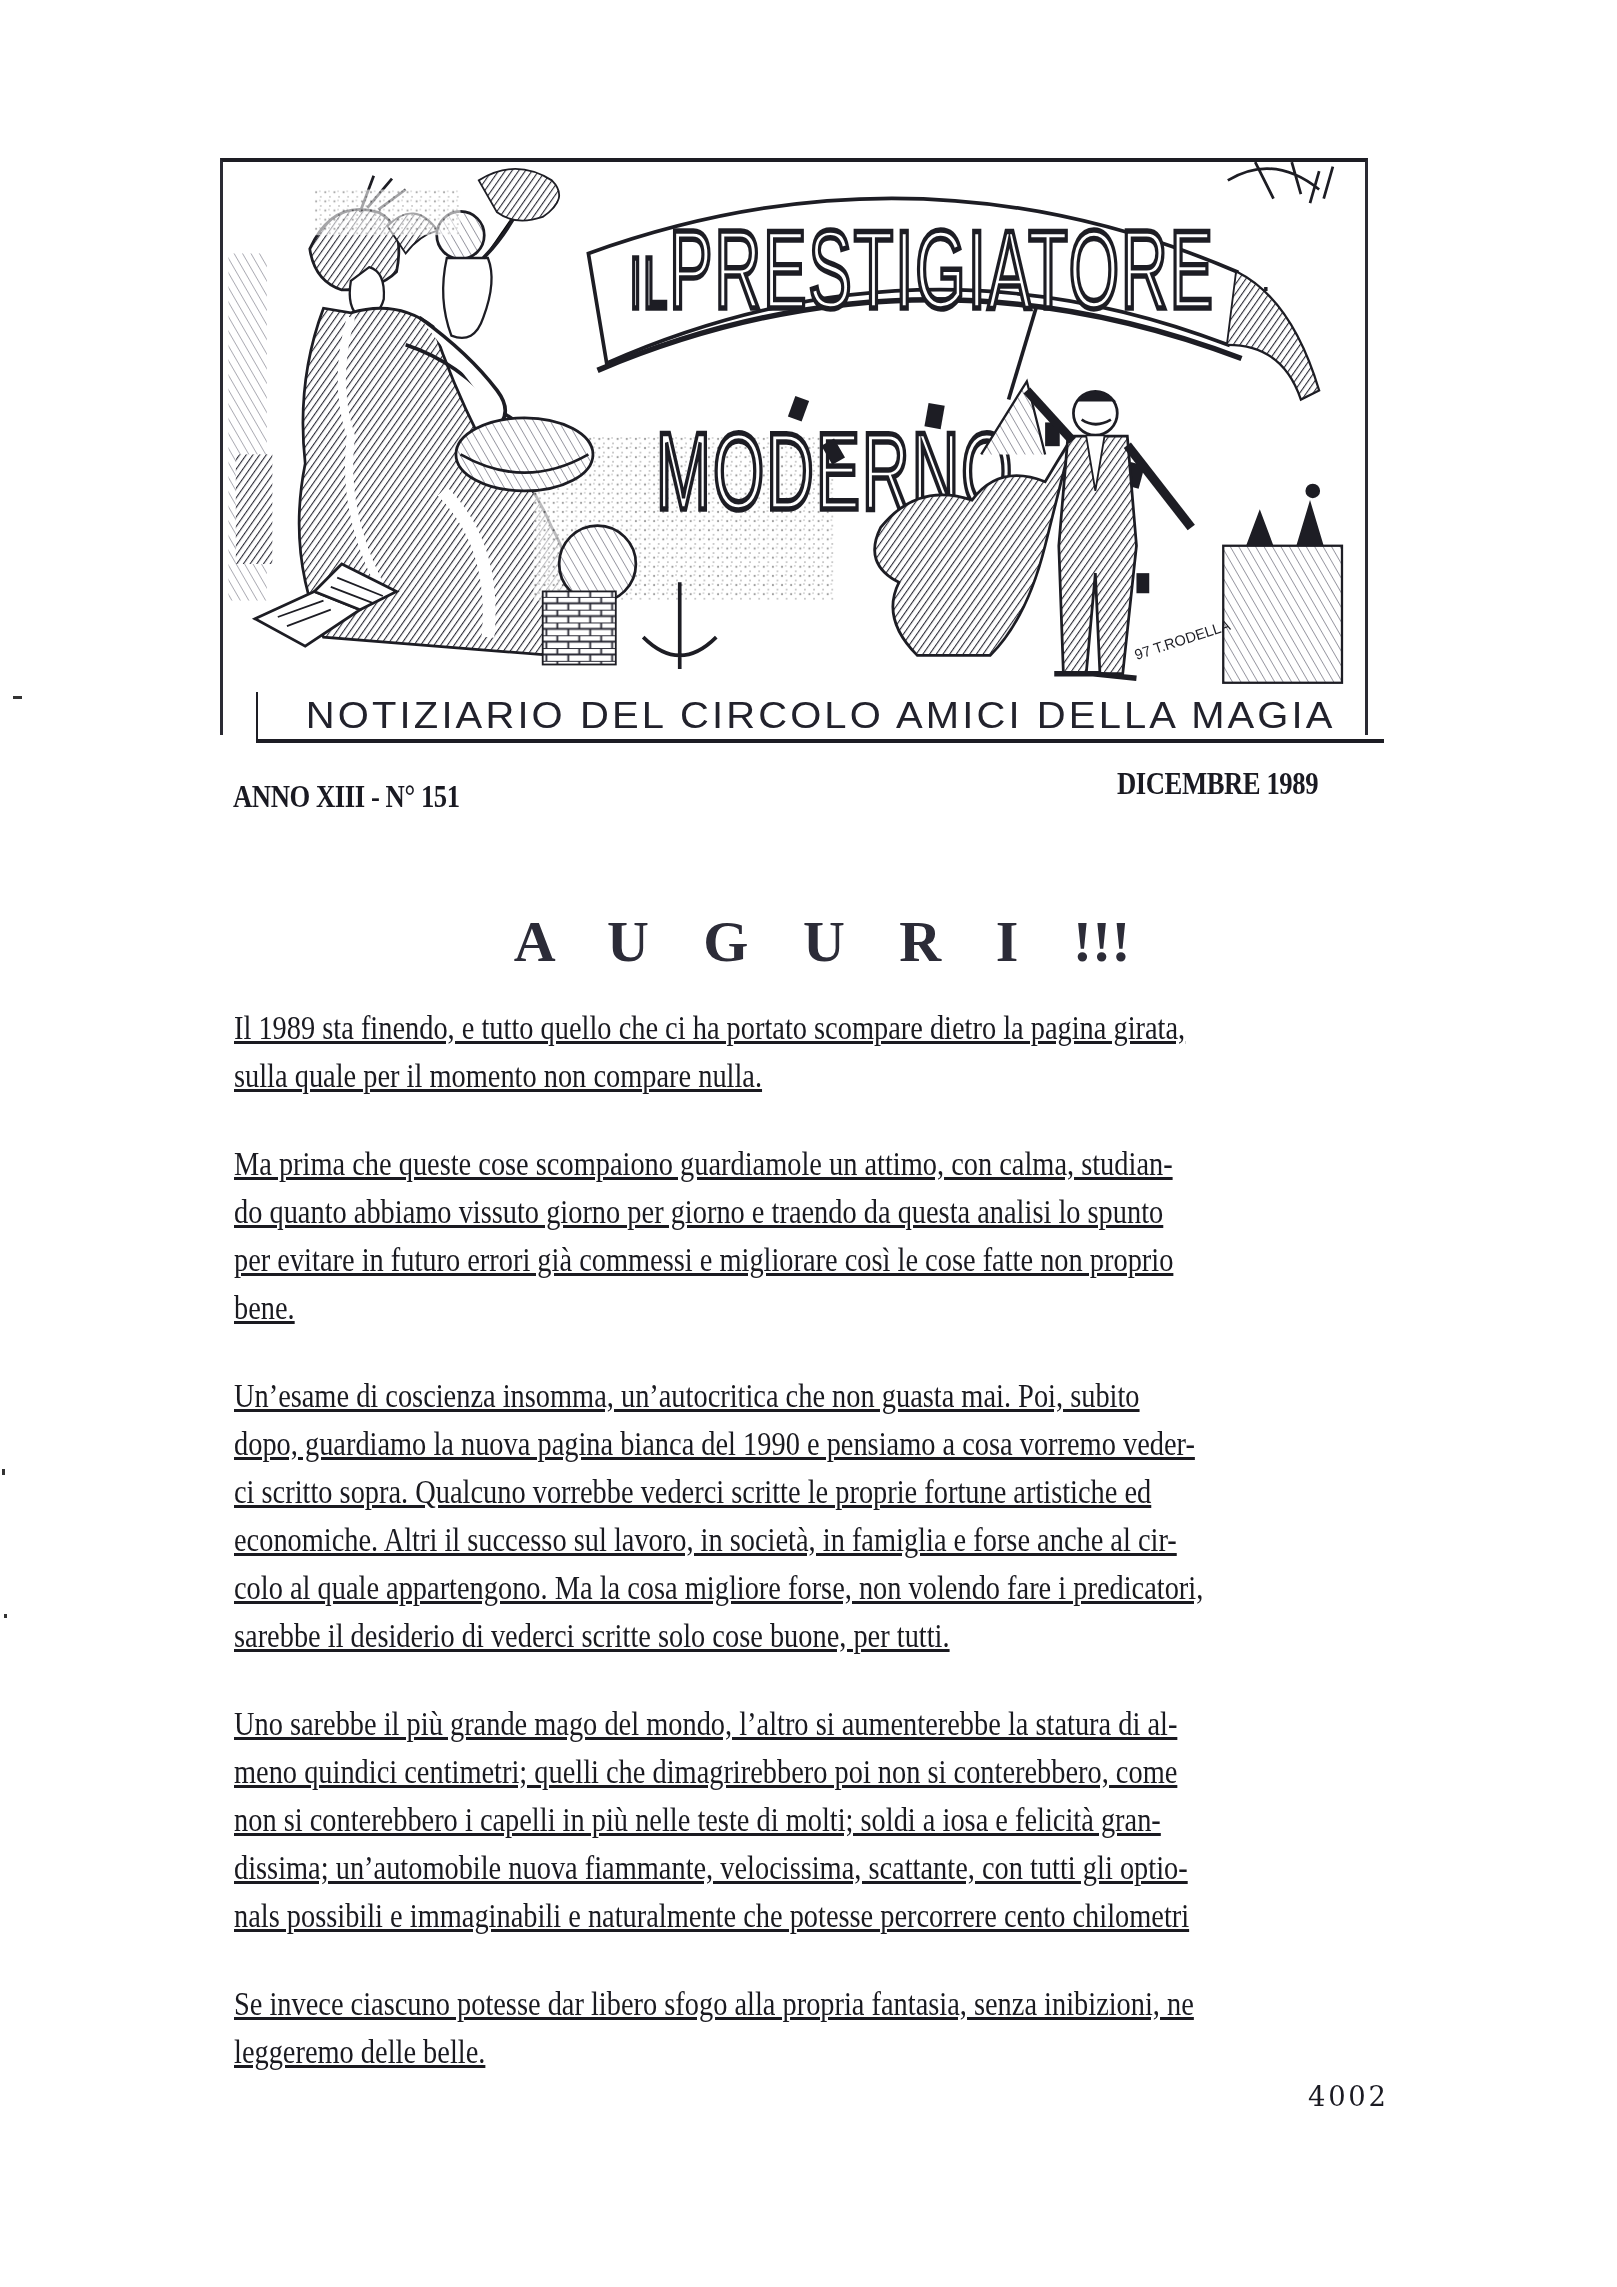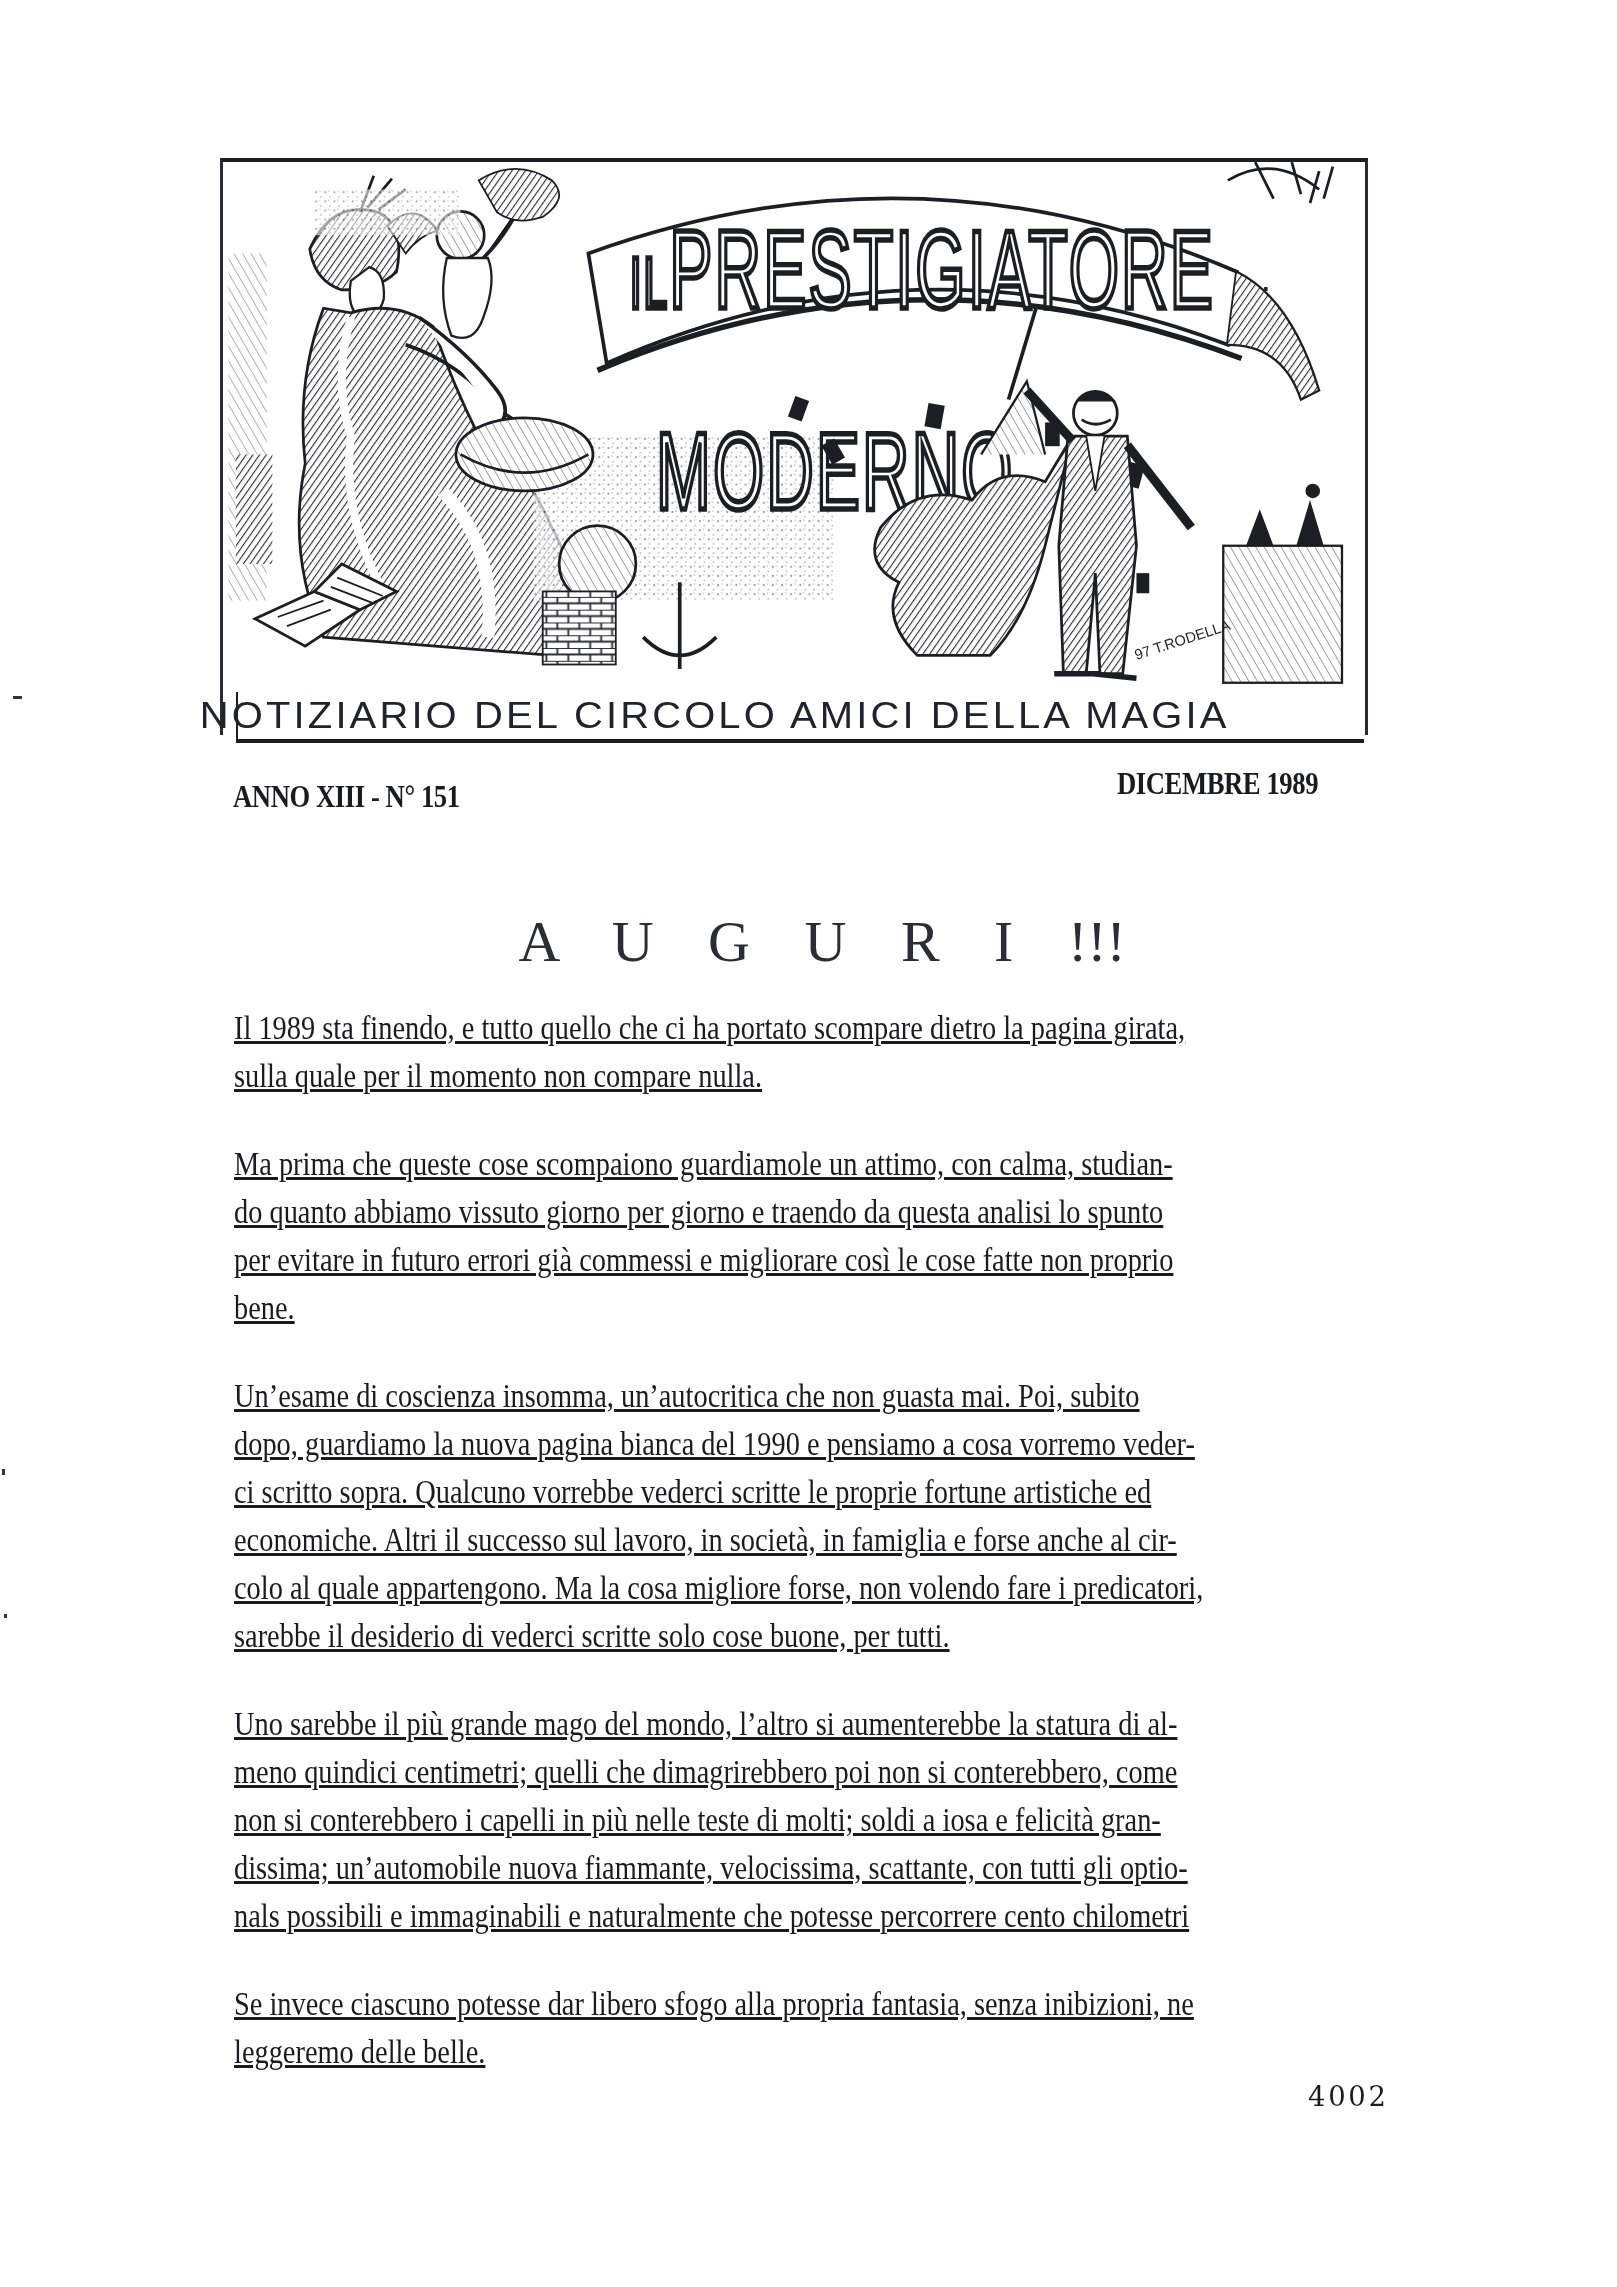--- a/index.html
+++ b/index.html
@@ -1,29 +1,29 @@
 <!DOCTYPE html>
 <html style="font-size:14.6px"><head>
 <meta charset="utf-8">
 <style>
   html, body { margin: 0; padding: 0; background: #ffffff; }
   body { width: 1617px; height: 2287px; position: relative; overflow: hidden; font-family: "Liberation Serif", "DejaVu Serif", serif; color: #1b1b22; }
 
   
   .masthead { position: absolute; left: 220px; top: 158px; width: 1148px; height: 577px; border-top: 4.6px solid #1d1d24; border-left: 3.7px solid #2a2a33; border-right: 3.7px solid #2a2a33; box-sizing: border-box; padding-left: 10px; }
   .masthead-art { position: absolute; left: 0; top: 0; width: 1140px; height: 530px; }
-  .subtitle-box { position: absolute; left: 13px; top: 530px; width: 1128px; height: 51px; border-left: 2.7px solid #1d1d24; border-bottom: 4.6px solid #1d1d24; box-sizing: border-box; display: flex; align-items: center; }
+  .subtitle-box { position: absolute; left: 33px; top: 530px; width: 1128px; height: 51px; border-left: 2.7px solid #1d1d24; border-bottom: 4.6px solid #1d1d24; box-sizing: border-box; display: flex; align-items: center; justify-content: center; }
   .subtitle { font-family: "Liberation Sans", "DejaVu Sans", sans-serif; font-size: 37px; letter-spacing: 2.9px; color: #22222c; white-space: nowrap; transform: scaleX(1.08); }
 
   
   .issue-left { position: absolute; left: 233px; top: 779px; font-size: 31px; font-weight: bold; letter-spacing: -0.5px; transform: scaleX(0.86); transform-origin: left center; color: #1a1a22; }
   .issue-right { position: absolute; left: 1117px; top: 766px; font-size: 31px; font-weight: bold; letter-spacing: -0.5px; transform: scaleX(0.86); transform-origin: left center; color: #1a1a22; }
 
   
-  .heading { position: absolute; left: 0; width: 1617px; top: 908px; text-align: center; font-size: 58px; font-weight: normal; letter-spacing: 20px; color: #2c2c38; padding-left: 27.4px; box-sizing: border-box; }
+  .heading { position: absolute; left: 0; width: 1617px; top: 908px; text-align: center; font-size: 58px; font-weight: bold; letter-spacing: 20px; color: #2c2c38; padding-left: 27.4px; box-sizing: border-box; }
   .heading .excl { letter-spacing: 0; }
 
   
   .body-text { position: absolute; left: 234px; top: 1004px; width: 1160px; font-size: 33px; line-height: 48px; color: #1a1a20; text-decoration: underline; }
   .para { margin: 0 0 40px 0; text-align: justify; }
   .para .line { display: block; white-space: nowrap; transform-origin: left center; }
   .line.condensed { transform: scaleX(0.86); }
 
   .page-number { position: absolute; left: 1308px; top: 2081px; font-size: 27.4px; letter-spacing: 2.7px; color: #1a1a22; font-family: "DejaVu Serif", serif; }
 

